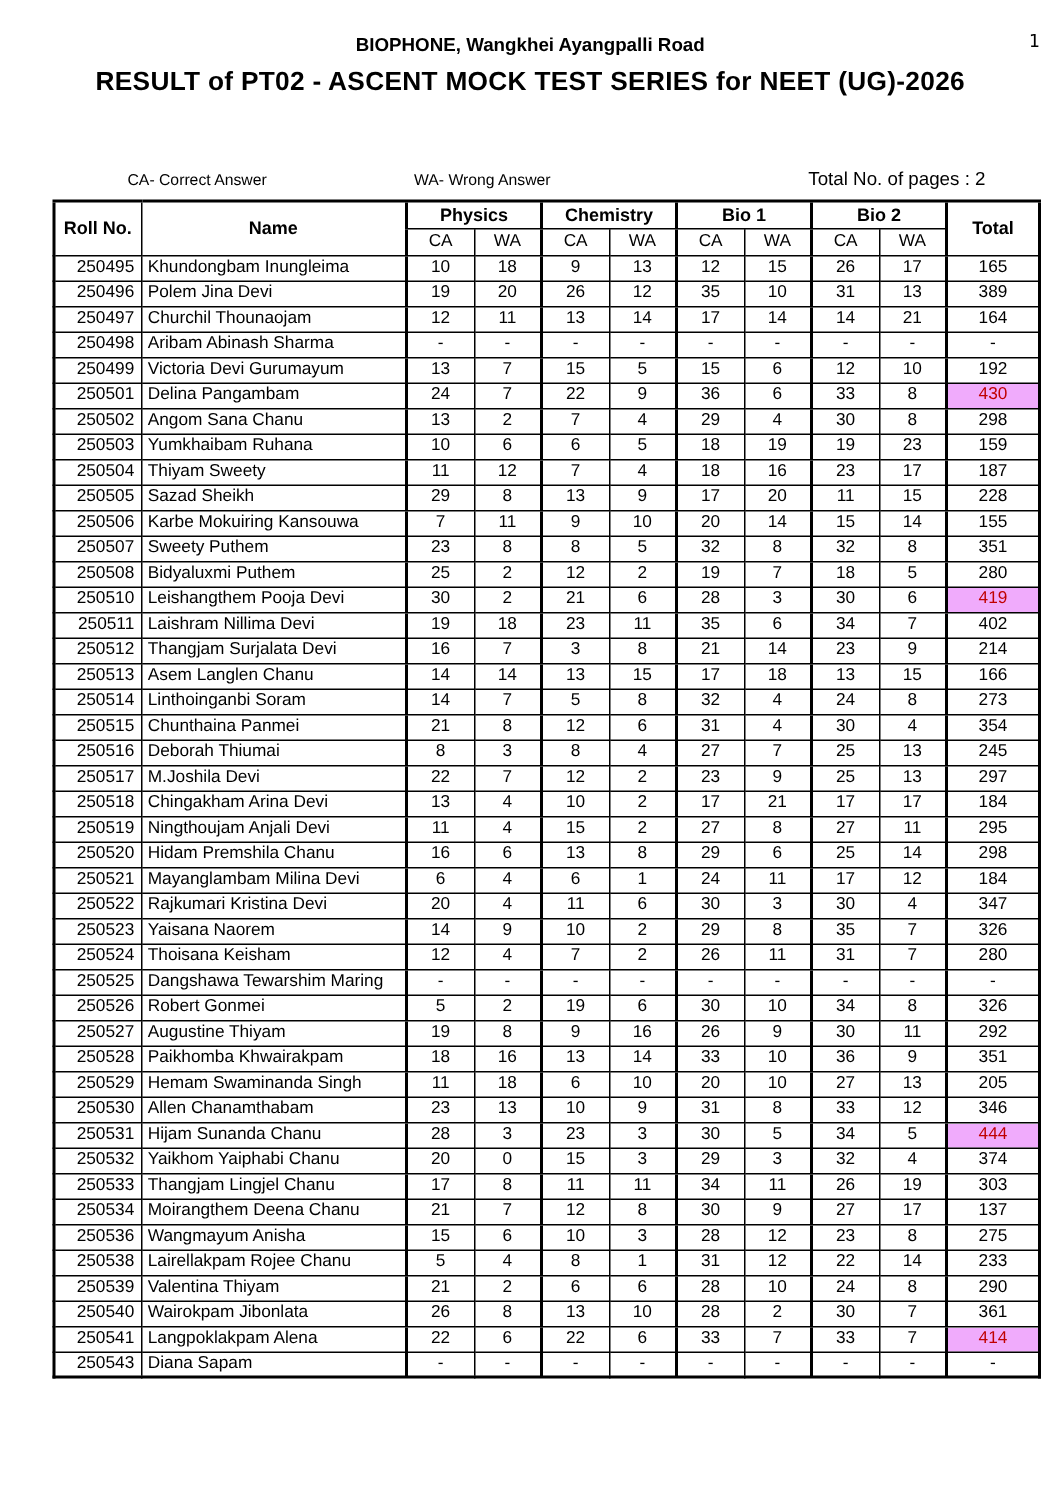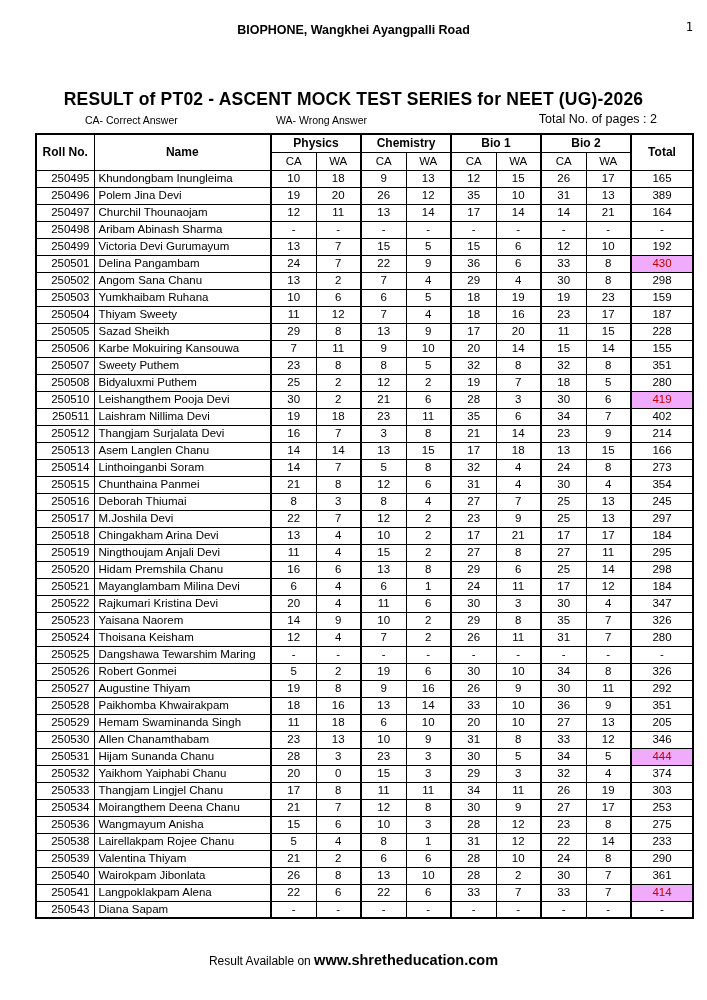--- a/index.html
+++ b/index.html
@@ -2,21 +2,21 @@
 <html><head>
 <meta charset="utf-8">
 <style>
   html,body { margin:0; padding:0; background:#ffffff; }
   .page {
     position:relative; width:707px; height:1000px; background:#ffffff;
     font-family:"Liberation Sans", sans-serif; color:#000; overflow:hidden;
   }
   .pagenum { position:absolute; top:20px; right:14px; font-size:12px; font-family:"DejaVu Sans Mono", monospace; }
   .org     { position:absolute; top:23px; left:0; width:100%; text-align:center; font-weight:bold; font-size:12.5px; }
-  .title   { position:absolute; top:44px; left:0; width:100%; text-align:center; font-weight:bold; font-size:17.5px; letter-spacing:0.2px;margin-top:45px; }
+  .title   { position:absolute; top:44px; left:0; width:100%; text-align:center; font-weight:bold; font-size:17.5px; letter-spacing:0.2px; }
   .subtitle{ position:absolute; top:71px; left:0; width:100%; text-align:center; font-size:12.5px; }
   .declared{ position:absolute; top:89px; left:0; width:100%; text-align:center; font-size:12.5px; }
   .legend-ca   { position:absolute; top:114px; left:85px;  font-size:10.5px; }
   .legend-wa   { position:absolute; top:114px; left:262px; font-size:10.5px;margin-left:14px; }
   .legend-pages{ position:absolute; top:112px; right:50px; font-size:12.5px; }
 
   table.results {
     position:absolute; left:35px; top:133px; width:657px;
     border-collapse:collapse; table-layout:fixed;
     font-size:11.5px;
@@ -575,21 +575,21 @@
           <td class="roll">250534</td>
           <td class="name">Moirangthem Deena Chanu</td>
           <td class="num gs">21</td>
           <td class="num">7</td>
           <td class="num gs">12</td>
           <td class="num">8</td>
           <td class="num gs">30</td>
           <td class="num">9</td>
           <td class="num gs">27</td>
           <td class="num">17</td>
-          <td class="total gs">253</td>
+          <td class="total gs">137</td>
         </tr>
         <tr>
           <td class="roll">250536</td>
           <td class="name">Wangmayum Anisha</td>
           <td class="num gs">15</td>
           <td class="num">6</td>
           <td class="num gs">10</td>
           <td class="num">3</td>
           <td class="num gs">28</td>
           <td class="num">12</td>
@@ -658,17 +658,14 @@
           <td class="num">-</td>
           <td class="num gs">-</td>
           <td class="num">-</td>
           <td class="num gs">-</td>
           <td class="num">-</td>
           <td class="total gs">-</td>
         </tr>
       </tbody>
   </table>
 
-  <div class="footer">
-    <span>Result Available on </span><span class="site">www.shretheducation.com</span>
-  </div>
 
 </div>
 
 </body></html>

